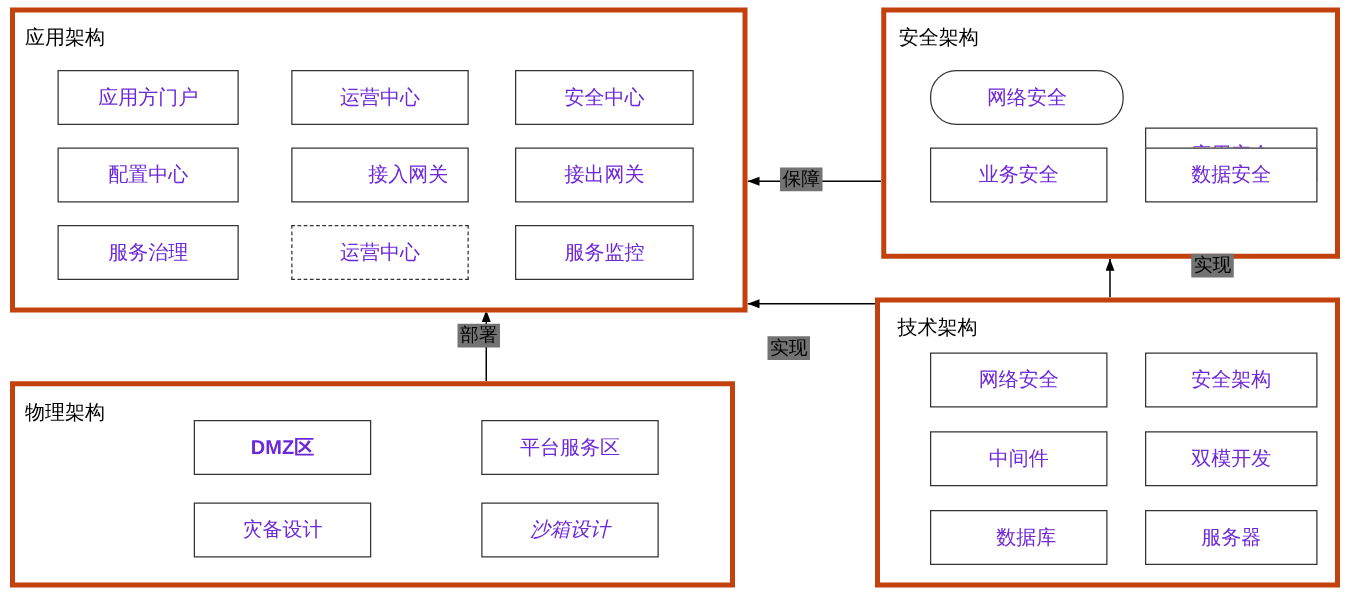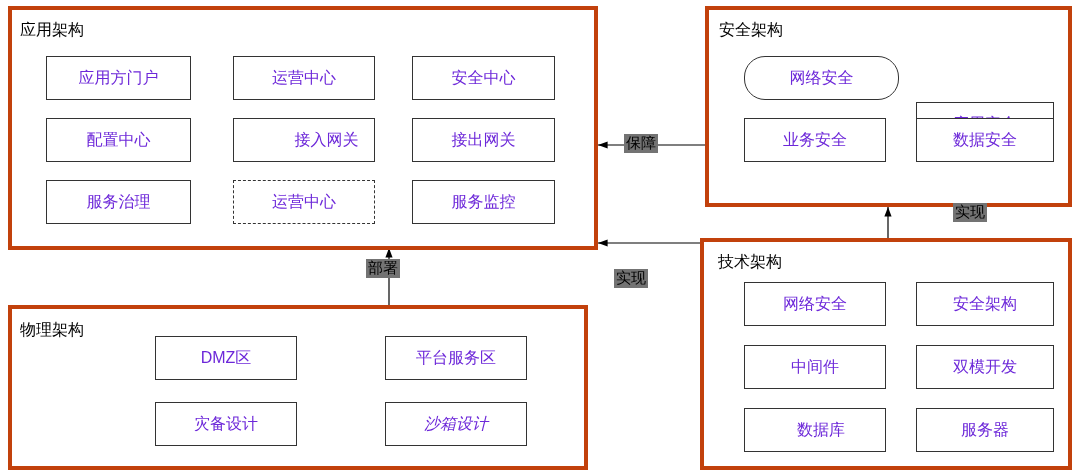--- a/index.html
+++ b/index.html
@@ -39,21 +39,21 @@
     align-items: center;
     justify-content: center;
     font-size: 16px;
     color: #6d28d9;
     white-space: nowrap;
   }
   .cell.dashed {
     border-style: dashed;
   }
   .cell.bold {
-    font-weight: normal;
+    font-weight: bold;
   }
   .edge-label {
     position: absolute;
     font-size: 15px;
     color: #000000;
     white-space: nowrap;
     background: #737373;
     padding: 0 2px;
   }
   svg.connectors {

